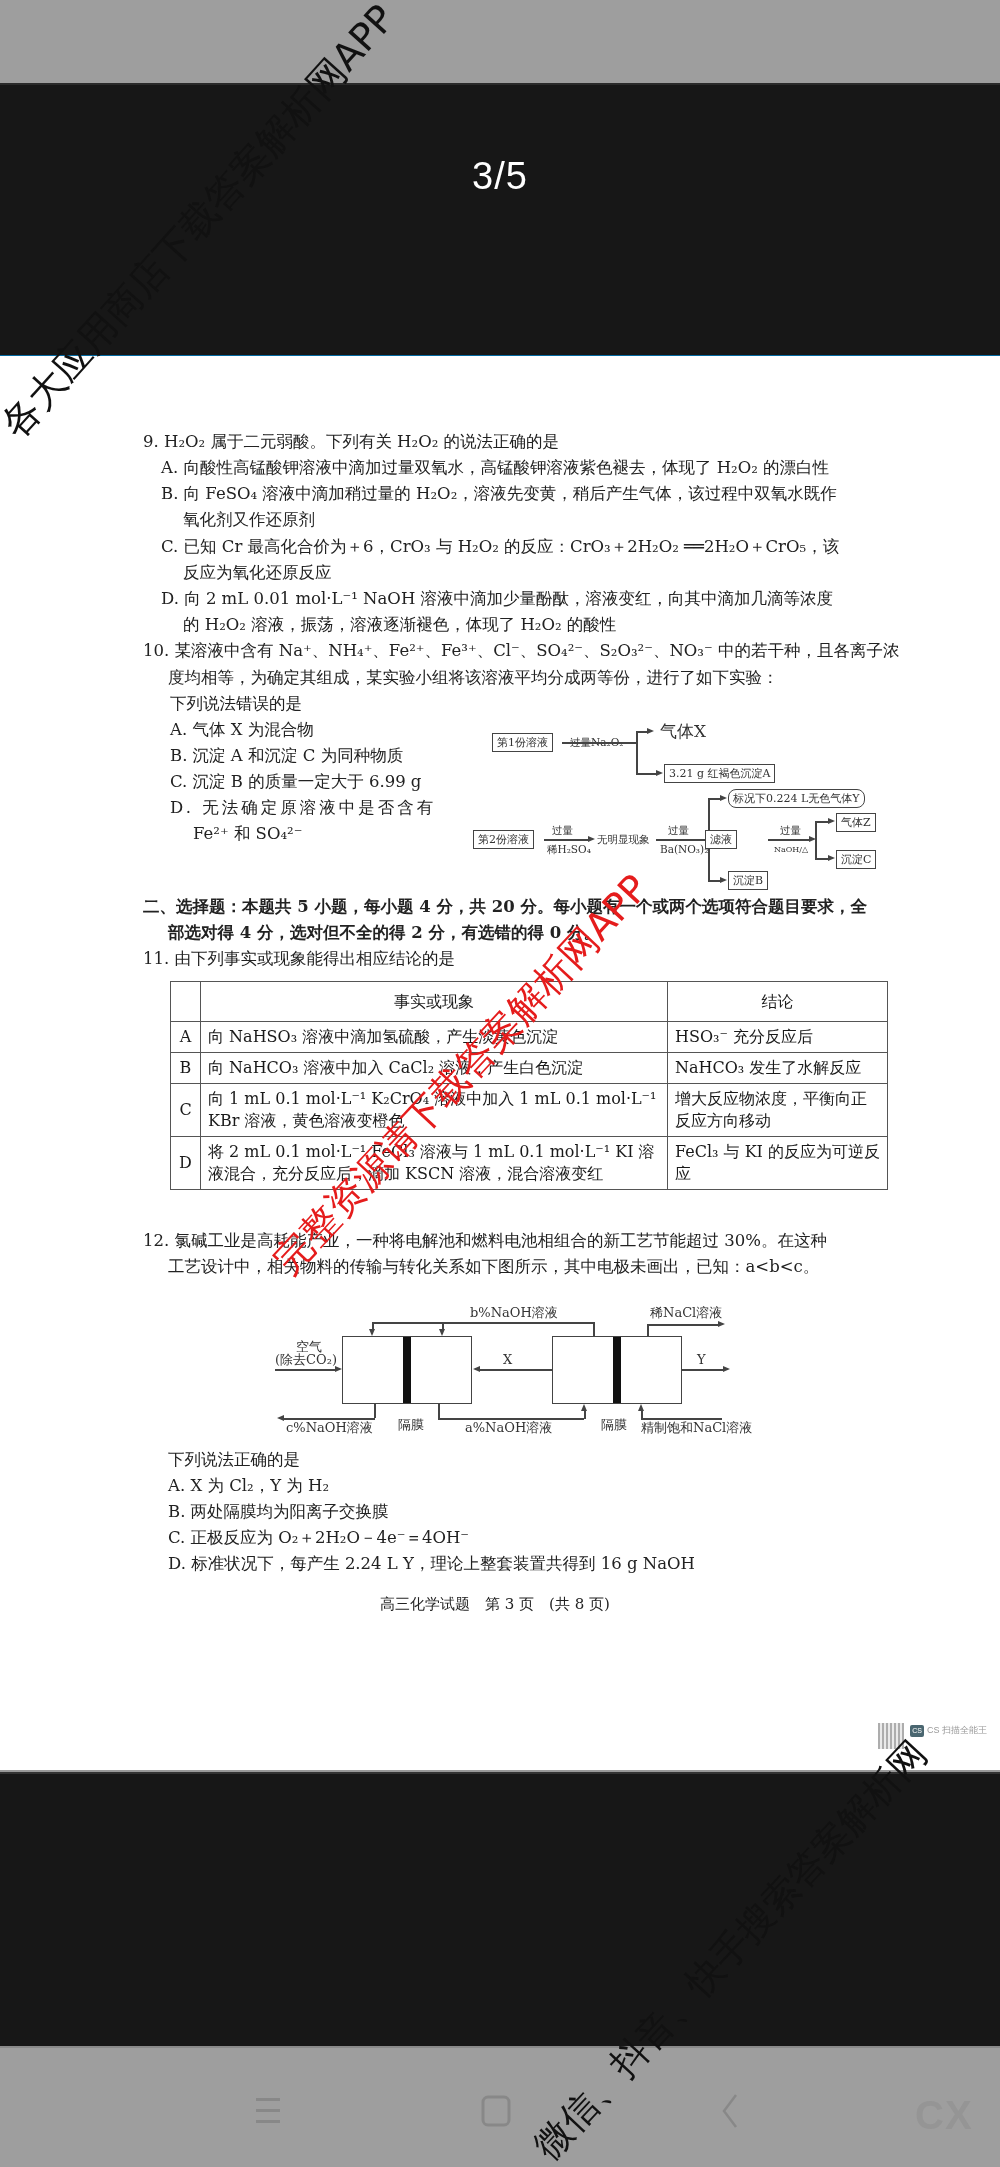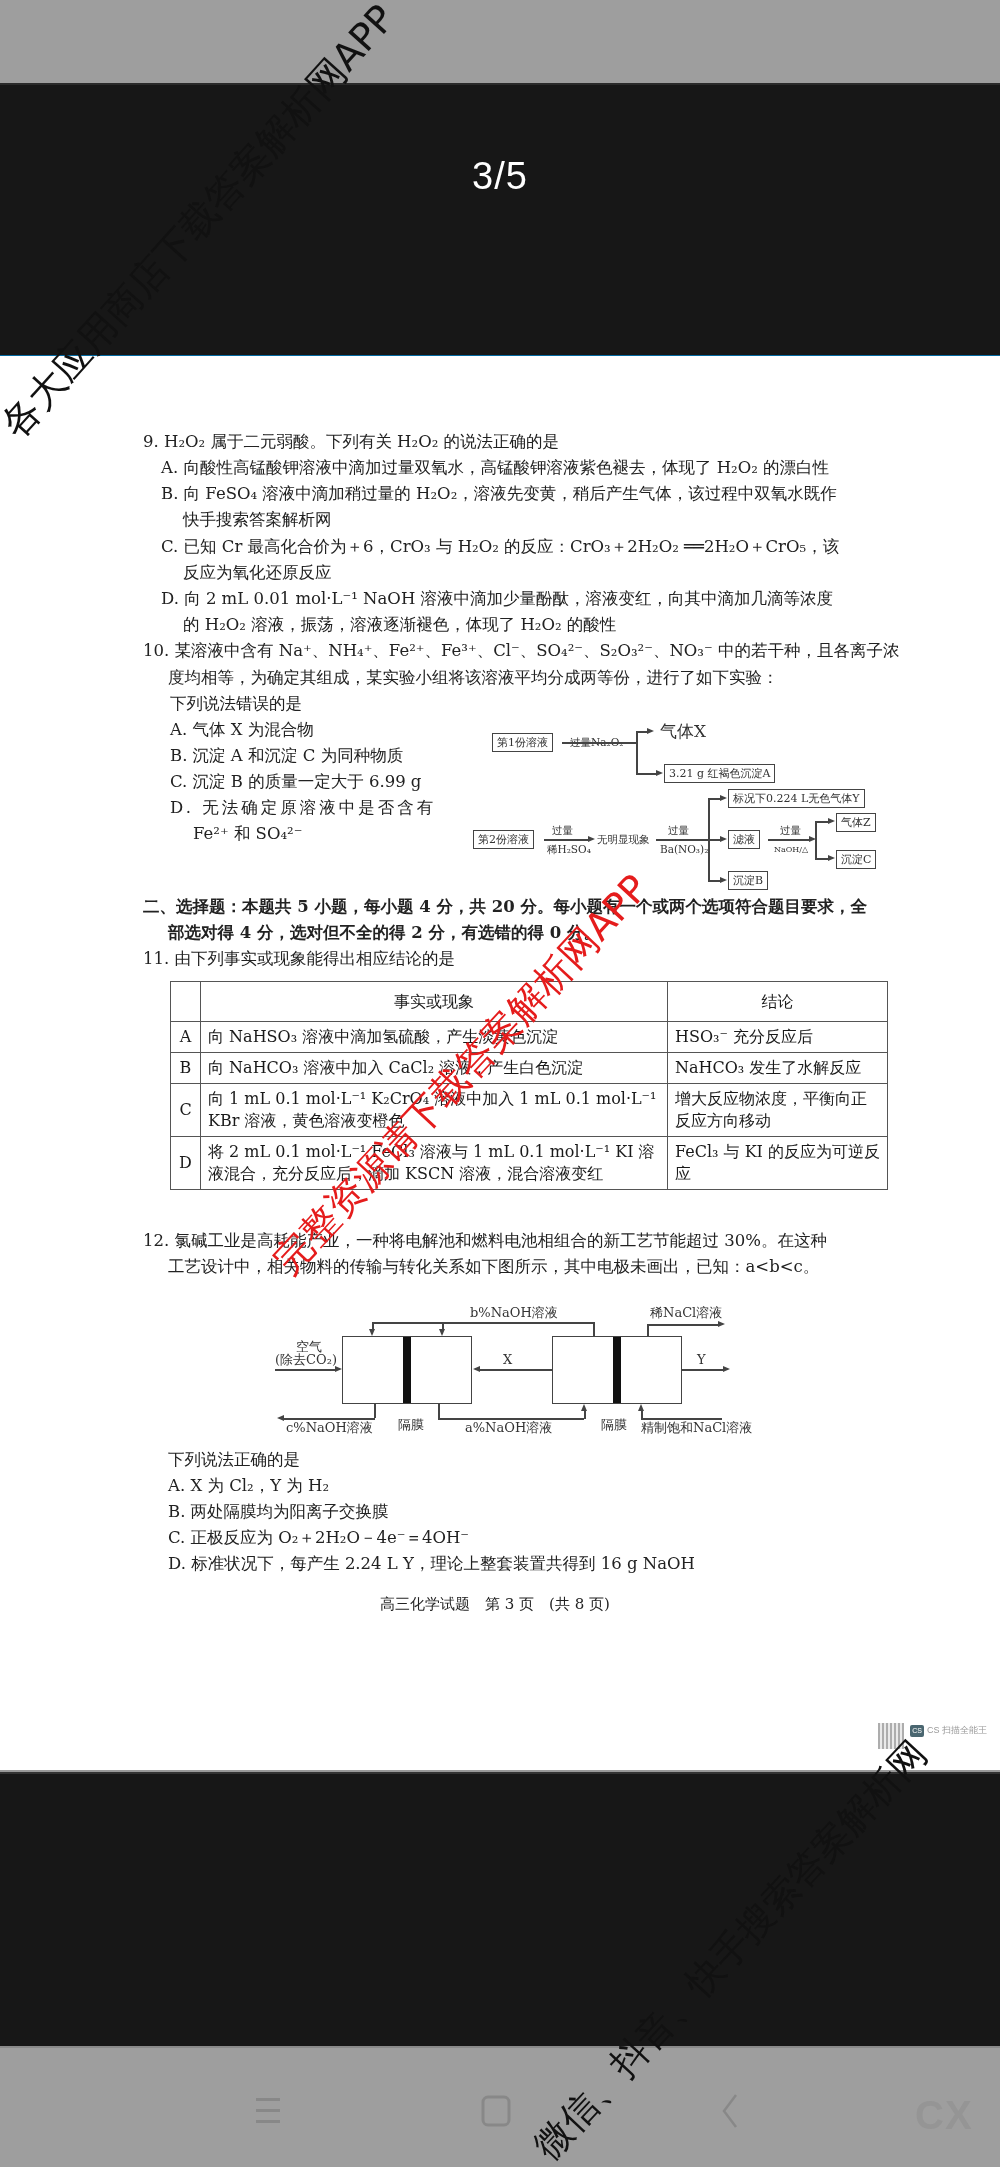--- a/index.html
+++ b/index.html
@@ -60,21 +60,21 @@
 
 <div class="viewer-header">
   <div class="page-counter">3/5</div>
 </div>
 
 <div class="page">
 
   <div class="q" style="left:143px;top:75px;">9. H₂O₂ 属于二元弱酸。下列有关 H₂O₂ 的说法正确的是</div>
   <div class="q" style="left:161px;top:101px;">A. 向酸性高锰酸钾溶液中滴加过量双氧水，高锰酸钾溶液紫色褪去，体现了 H₂O₂ 的漂白性</div>
   <div class="q" style="left:161px;top:127px;">B. 向 FeSO₄ 溶液中滴加稍过量的 H₂O₂，溶液先变黄，稍后产生气体，该过程中双氧水既作</div>
-  <div class="q" style="left:183px;top:153px;">快手搜索答案解析网</div>
+  <div class="q" style="left:183px;top:153px;">氧化剂又作还原剂</div>
   <div class="q" style="left:161px;top:180px;">C. 已知 Cr 最高化合价为＋6，CrO₃ 与 H₂O₂ 的反应：CrO₃＋2H₂O₂ ══2H₂O＋CrO₅，该</div>
   <div class="q" style="left:183px;top:206px;">反应为氧化还原反应</div>
   <div class="q" style="left:161px;top:232px;">D. 向 2 mL 0.01 mol·L⁻¹ NaOH 溶液中滴加少量酚酞，溶液变红，向其中滴加几滴等浓度</div>
   <div class="q" style="left:183px;top:258px;">的 H₂O₂ 溶液，振荡，溶液逐渐褪色，体现了 H₂O₂ 的酸性</div>
 
   <div class="q" style="left:143px;top:307px;margin-top:-23px;">10. 某溶液中含有 Na⁺、NH₄⁺、Fe²⁺、Fe³⁺、Cl⁻、SO₄²⁻、S₂O₃²⁻、NO₃⁻ 中的若干种，且各离子浓</div>
   <div class="q" style="left:168px;top:311px;">度均相等，为确定其组成，某实验小组将该溶液平均分成两等份，进行了如下实验：</div>
   <div class="q" style="left:170px;top:337px;">下列说法错误的是</div>
   <div class="q" style="left:170px;top:363px;">A. 气体 X 为混合物</div>
   <div class="q" style="left:170px;top:389px;">B. 沉淀 A 和沉淀 C 为同种物质</div>
@@ -99,24 +99,24 @@
     <div class="ftext" style="left:547px;top:487px;">稀H₂SO₄</div>
     <div class="fline" style="left:544px;top:483px;width:45px;height:1.5px;"></div>
     <div class="arrow-r" style="left:588px;top:480px;"></div>
     <div class="ftext" style="left:597px;top:477px;">无明显现象</div>
     <div class="ftext" style="left:668px;top:468px;">过量</div>
     <div class="ftext" style="left:660px;top:487px;">Ba(NO₃)₂</div>
     <div class="fline" style="left:656px;top:483px;width:52px;height:1.5px;"></div>
     <div class="fline" style="left:708px;top:442px;width:1.5px;height:83px;"></div>
     <div class="fline" style="left:708px;top:442px;width:14px;height:1.5px;"></div>
     <div class="arrow-r" style="left:720px;top:439px;"></div>
-    <div class="fbox" style="left:728px;top:433px;">标况下0.224 L无色气体Y</div>
+    <div class="fbox" style="left:728px;top:433px;border-radius:8px;">标况下0.224 L无色气体Y</div>
     <div class="fline" style="left:708px;top:483px;width:14px;height:1.5px;"></div>
     <div class="arrow-r" style="left:720px;top:480px;"></div>
-    <div class="fbox" style="left:728px;top:474px;text-align:center;">滤液</div>
+    <div class="fbox" style="left:705px;top:474px;text-align:center;">滤液</div>
     <div class="fline" style="left:708px;top:524px;width:14px;height:1.5px;"></div>
     <div class="arrow-r" style="left:720px;top:521px;"></div>
     <div class="fbox" style="left:728px;top:515px;">沉淀B</div>
     <div class="ftext" style="left:780px;top:468px;">过量</div>
     <div class="ftext" style="left:774px;top:488px;font-size:8px;">NaOH/△</div>
     <div class="fline" style="left:768px;top:483px;width:42px;height:1.5px;"></div>
     <div class="arrow-r" style="left:809px;top:480px;"></div>
     <div class="fline" style="left:815px;top:465px;width:1.5px;height:38px;"></div>
     <div class="fline" style="left:815px;top:465px;width:14px;height:1.5px;"></div>
     <div class="arrow-r" style="left:828px;top:462px;"></div>

